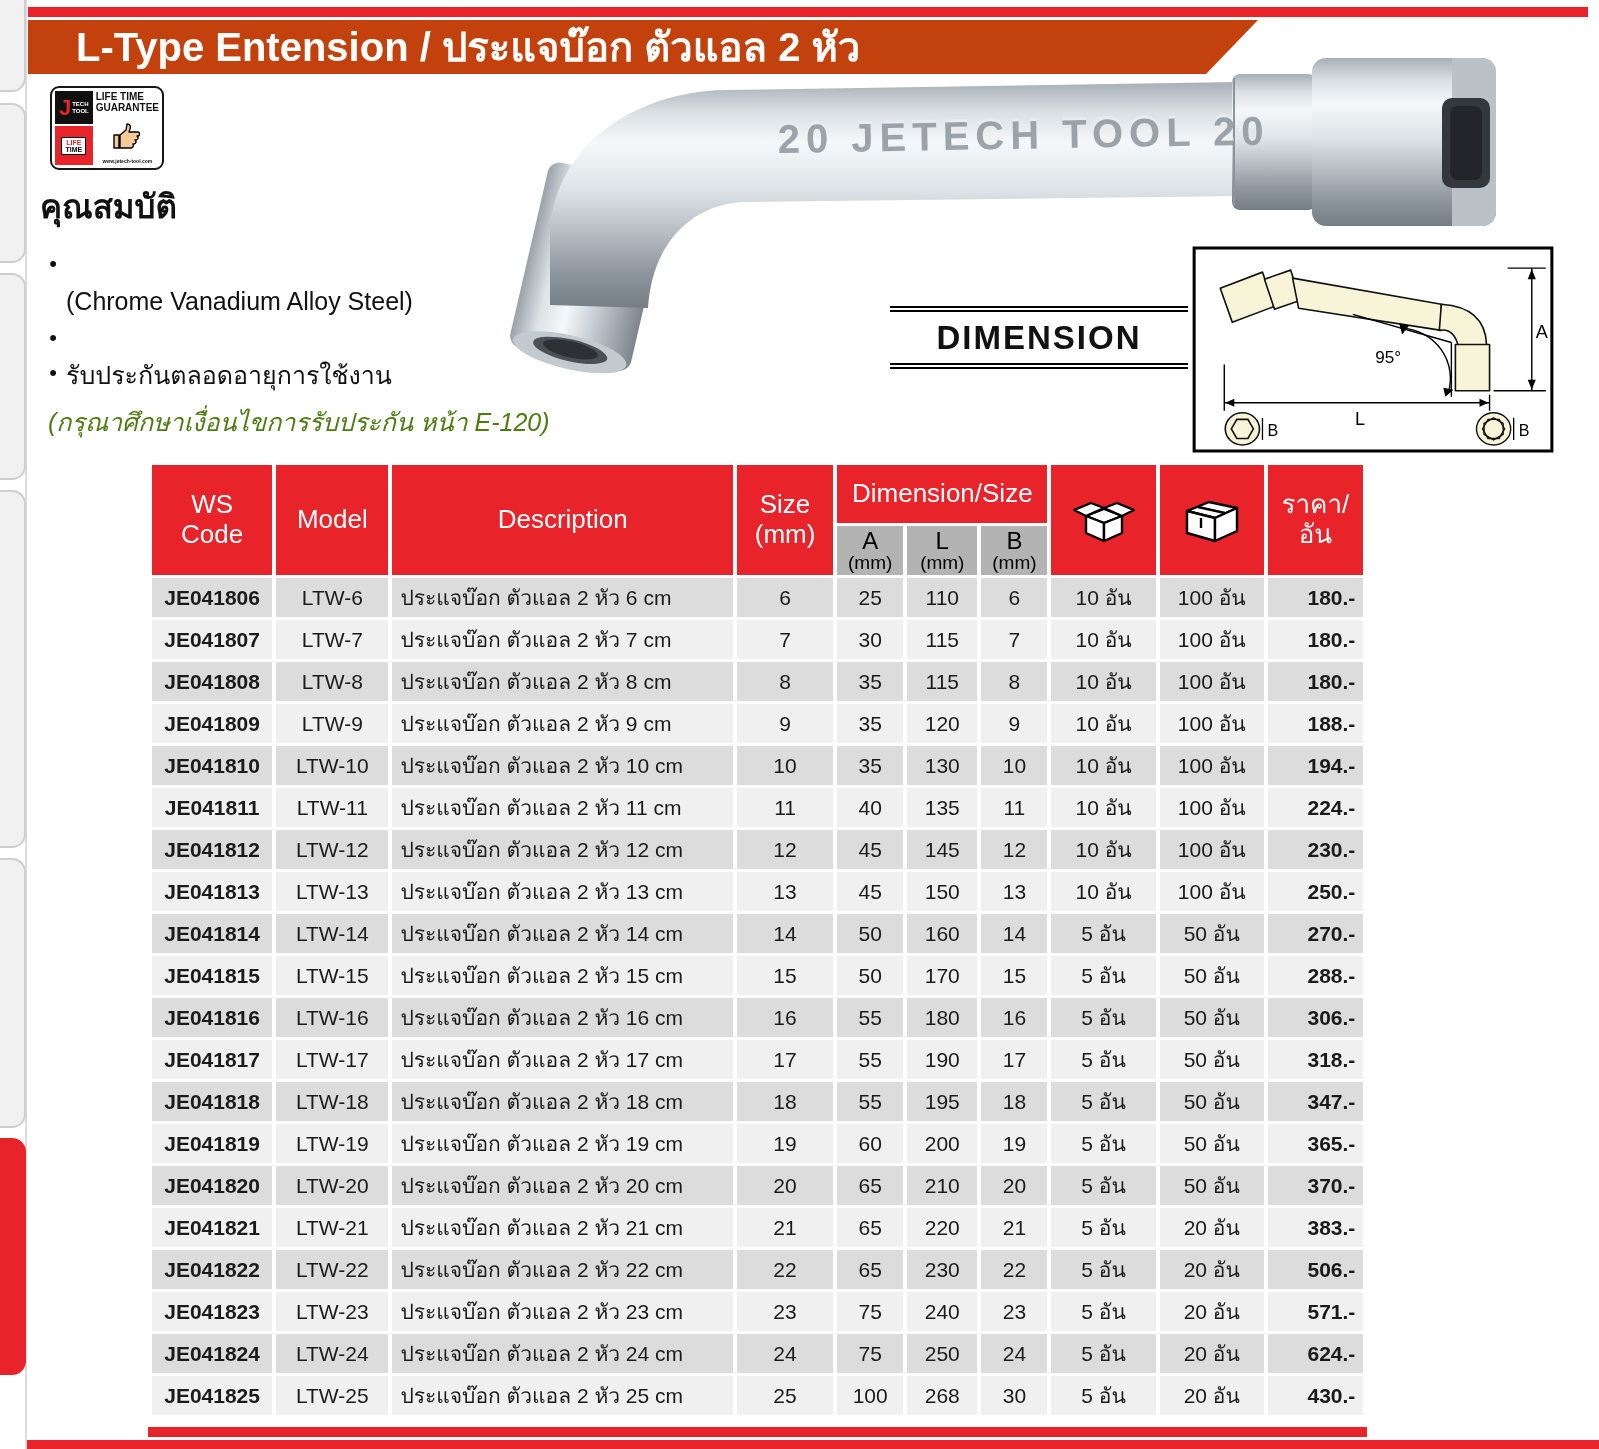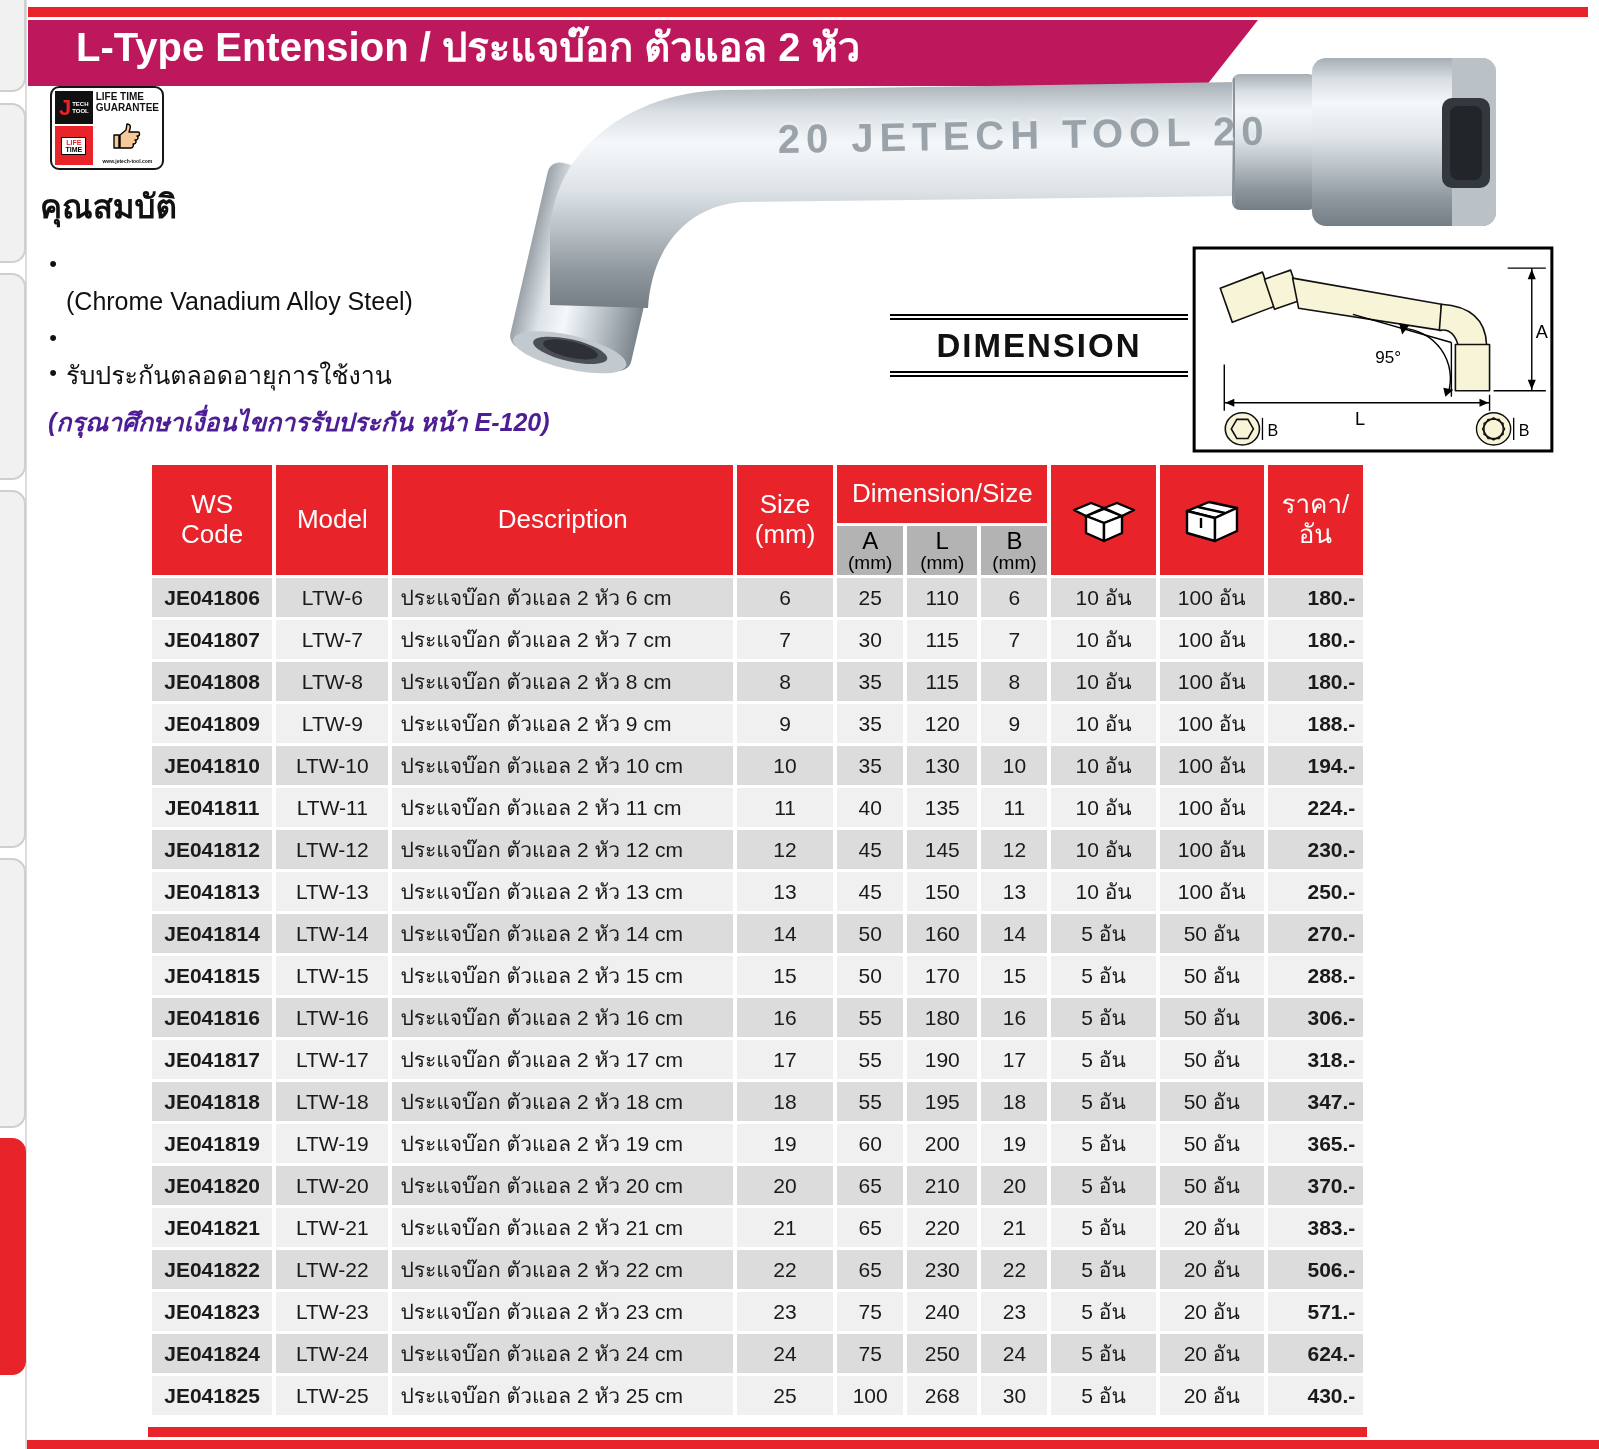--- a/index.html
+++ b/index.html
@@ -9,21 +9,21 @@
     font-family:"Liberation Sans","DejaVu Sans",sans-serif; color:#111;
   }
   
   .side-rail { position:absolute; left:0; top:0; width:27px; height:1449px;
     border-right:2px solid #dcdcdc; background:#fff; z-index:1; }
   .side-tab { position:absolute; left:-16px; width:42px; background:#f1f1f1;
     border:2px solid #cfcfcf; border-radius:14px; z-index:2; }
   .side-tab.red { background:#e8232a; border-color:#e8232a; }
   
   .top-strip { position:absolute; left:28px; top:7px; width:1560px; height:10px; background:#e8232a; }
-  .banner { position:absolute; left:28px; top:20px; width:1230px; height:66px; background:#be185d;
+  .banner { position:absolute; left:28px; top:20px; width:1230px; height:54px; background:#c2410c;
     clip-path:polygon(0 0,100% 0,calc(100% - 52px) 100%,0 100%); }
   .banner .banner-text { display:block; padding-left:48px; line-height:54px;
     color:#fff; font-size:40px; font-weight:bold; white-space:nowrap; }
   
   .logo { position:absolute; left:50px; top:86px; width:114px; height:84px; background:#fff;
     border:2px solid #161616; border-radius:9px; padding:3px; display:flex; gap:3px; overflow:hidden; }
   .logo-left { width:40%; display:flex; flex-direction:column; gap:2px; }
   .logo-brand { background:#101010; flex:0 0 45%; color:#fff; display:flex; align-items:center; justify-content:center; gap:1px; }
   .logo-brand .j { color:#e8232a; font-size:22px; font-weight:bold; line-height:1; }
   .logo-brand .tt { font-size:6px; font-weight:bold; line-height:1.1; text-align:left; }
@@ -33,23 +33,23 @@
   .badge-inner .b2 { display:block; color:#000; font-size:7px; font-weight:bold; line-height:1; }
   .logo-right { flex:1; display:flex; flex-direction:column; align-items:center; justify-content:space-between; padding:1px 0; }
   .guar { text-align:left; font-weight:bold; font-size:10px; line-height:1.05; }
   .logo-web { font-size:5px; font-weight:bold; }
   
   .features { position:absolute; left:40px; top:180px; width:540px; }
   .feat-heading { font-size:33px; font-weight:bold; margin-bottom:14px; }
   .bullet-line { font-size:25px; line-height:1.58; display:flex; }
   .bullet-line .dot { width:26px; text-align:center; font-size:22px; }
   .bullet-cont { font-size:25px; line-height:1.58; padding-left:26px; }
-  .feat-note { margin-top:6px; font-size:25px; font-style:italic; color:#4c1d95; padding-left:8px;font-weight:bold; }
-  
-  .dim-label { position:absolute; left:890px; top:314px; width:298px; text-align:center;
+  .feat-note { margin-top:6px; font-size:25px; font-style:italic; color:#4d7c0f; padding-left:8px; }
+  
+  .dim-label { position:absolute; left:890px; top:306px; width:298px; text-align:center;
     border-top:6px double #000; border-bottom:6px double #000; padding:7px 0 6px 0;
     font-size:33px; font-weight:bold; letter-spacing:2px; }
   
   .wrench-photo { position:absolute; left:480px; top:50px; width:1030px; height:330px; }
   .dim-draw { position:absolute; left:1192px; top:246px; width:362px; height:207px; }
   
   .spec-table { position:absolute; left:148px; top:462px; width:1219px;
     border-collapse:separate; border-spacing:4px 3px; table-layout:fixed; }
   .spec-table th, .spec-table td { padding:0; vertical-align:middle; text-align:center; }
   .spec-table thead th { background:#e8232a; color:#fff; font-weight:normal; font-size:26px; line-height:1.15; }

